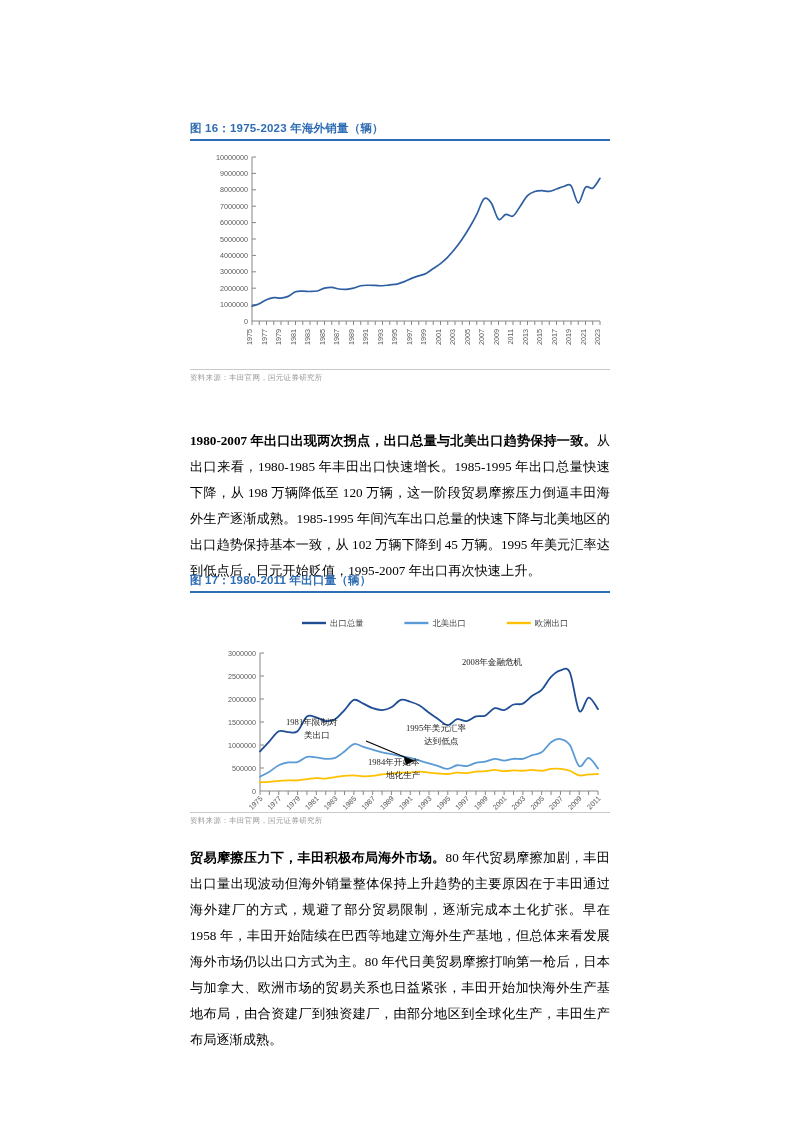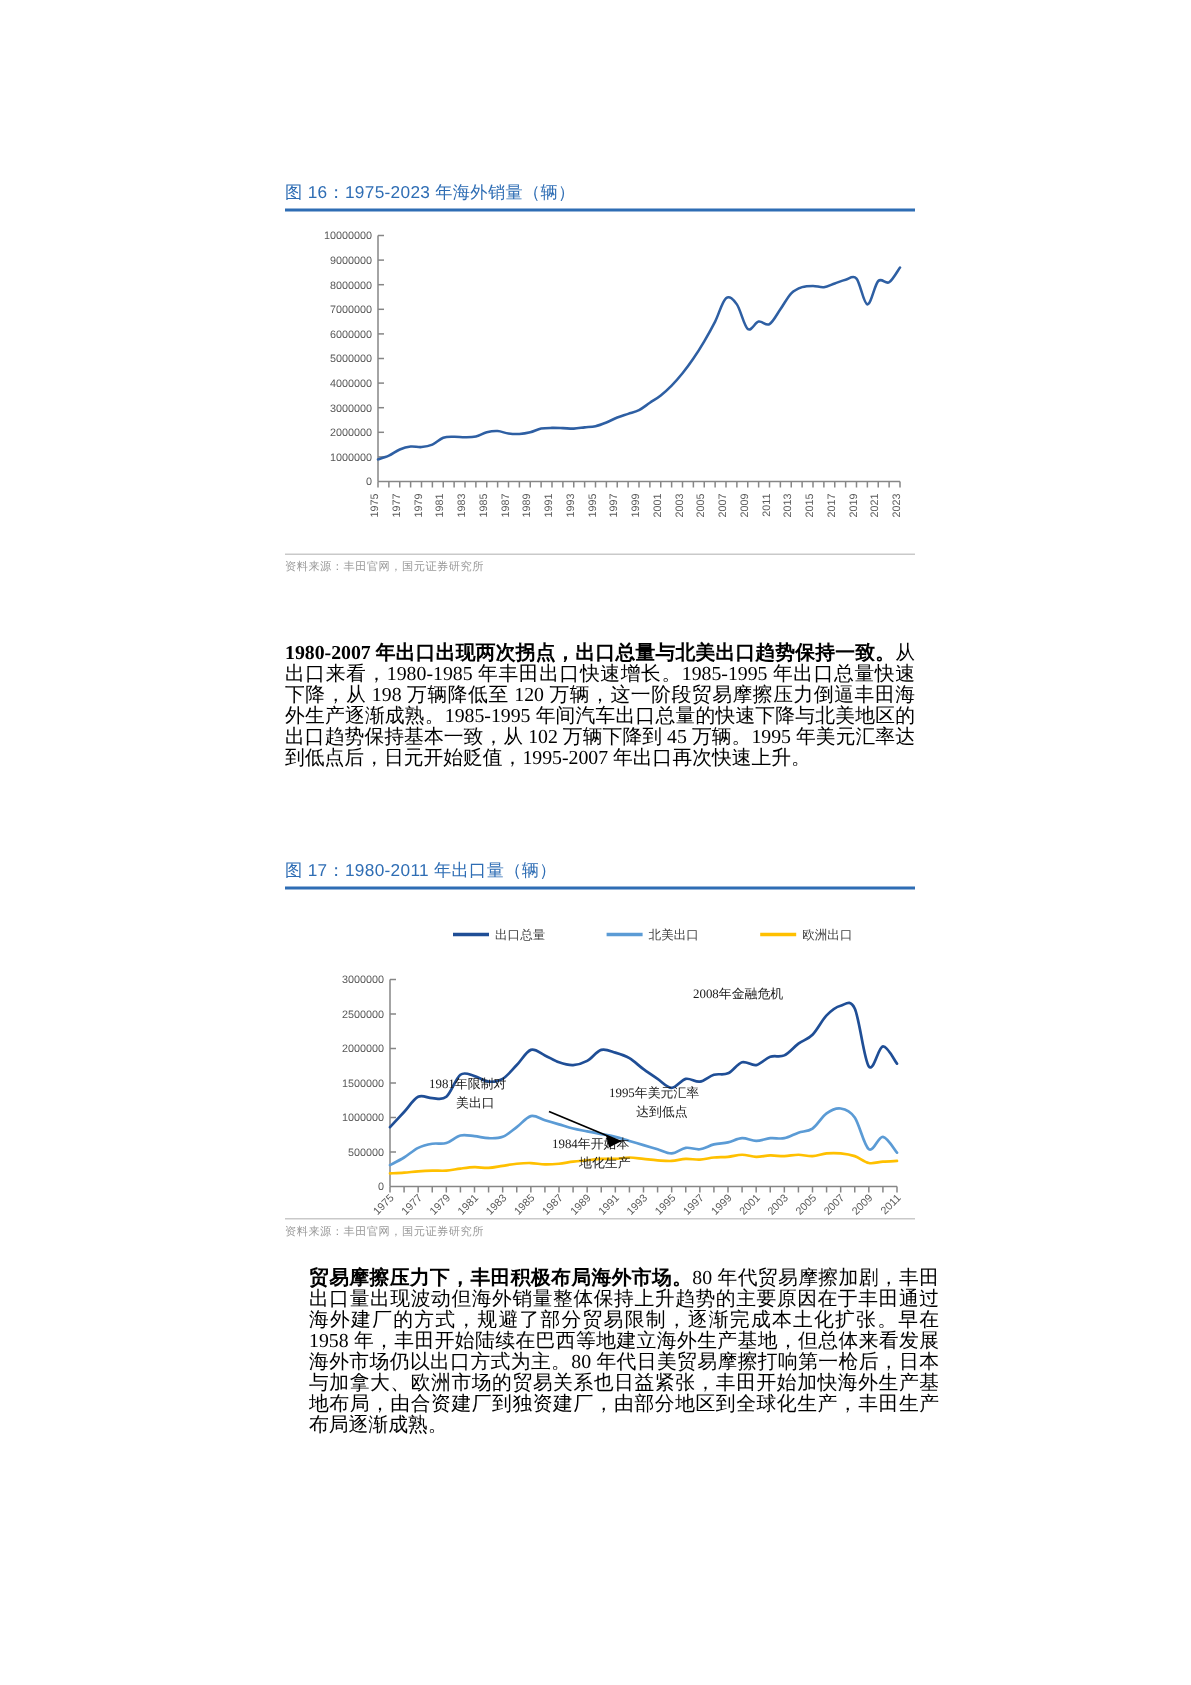--- a/index.html
+++ b/index.html
@@ -7,34 +7,34 @@
     width:794px;height:1123px;background:#ffffff;
     font-family:"Liberation Serif",serif;
     color:#000;
     position:relative;overflow:hidden;
   }
   .page{position:absolute;left:0;top:0;width:794px;height:1123px;}
 
   
   .fig-title{
     font-family:"Liberation Sans",sans-serif;
-    font-weight:normal;font-size:11.5px;color:#2E6DB4;
+    font-weight:bold;font-size:11.5px;color:#2E6DB4;
     letter-spacing:.2px;
   }
   .fig-rule{height:2px;background:#2E6DB4;margin-top:3px;}
   .src-rule{height:1px;background:#c9c9c9;}
   .src{
     font-family:Liberation Serif, serif;
     font-size:7.5px;color:#9a9a9a;letter-spacing:.3px;
     padding-top:3px;
   }
 
   
   .para{
-    font-size:13.2px;line-height:14px;text-align:justify;
+    font-size:13.2px;line-height:26px;text-align:justify;
     text-justify:inter-ideograph;
     font-family:"Liberation Serif",serif;
   }
   .para b{font-weight:bold;}
 
   
   .chart-wrap{position:relative;}
   svg{display:block;}
   .ytick{font-family:"Liberation Sans",sans-serif;font-size:7.2px;fill:#595959;}
   .xtick{font-family:"Liberation Sans",sans-serif;font-size:7.2px;fill:#595959;}
@@ -278,17 +278,17 @@
           <polygon points="224,148 214,144 216,152" fill="#000"></polygon>
         </g>
       </svg>
   </div>
 
   <div style="position:absolute;left:190px;top:812px;width:420px;">
     <div class="src-rule"></div>
     <div class="src">资料来源：丰田官网，国元证券研究所</div>
   </div>
 
-  <div class="para" style="position:absolute;left:190px;top:845px;width:420px;margin-left:16px;">
+  <div class="para" style="position:absolute;left:190px;top:845px;width:420px;">
     <b>贸易摩擦压力下，丰田积极布局海外市场。</b><span>80 年代贸易摩擦加剧，丰田出口量出现波动但海外销量整体保持上升趋势的主要原因在于丰田通过海外建厂的方式，规避了部分贸易限制，逐渐完成本土化扩张。早在 1958 年，丰田开始陆续在巴西等地建立海外生产基地，但总体来看发展海外市场仍以出口方式为主。80 年代日美贸易摩擦打响第一枪后，日本与加拿大、欧洲市场的贸易关系也日益紧张，丰田开始加快海外生产基地布局，由合资建厂到独资建厂，由部分地区到全球化生产，丰田生产布局逐渐成熟。</span>
   </div>
 
 </div>
 
 </body></html>

